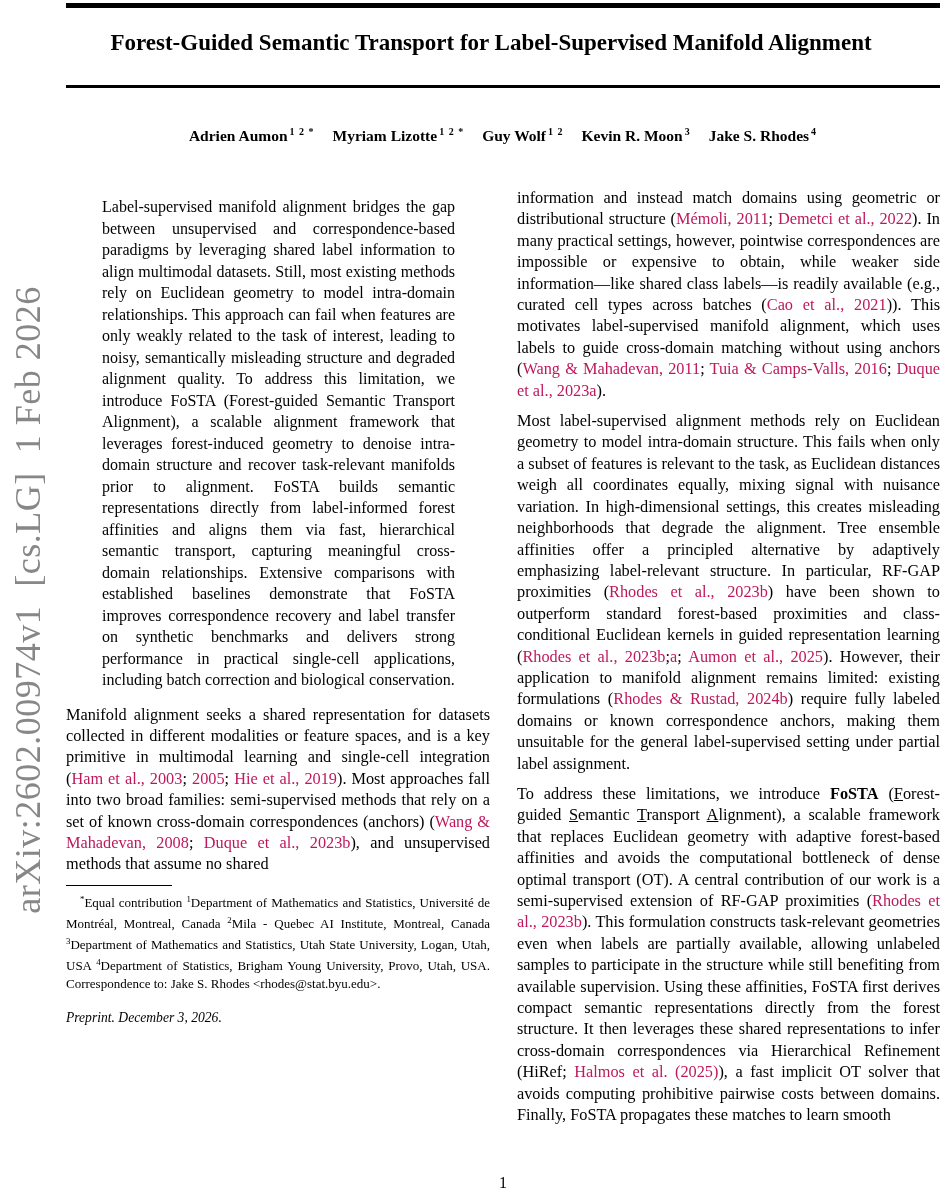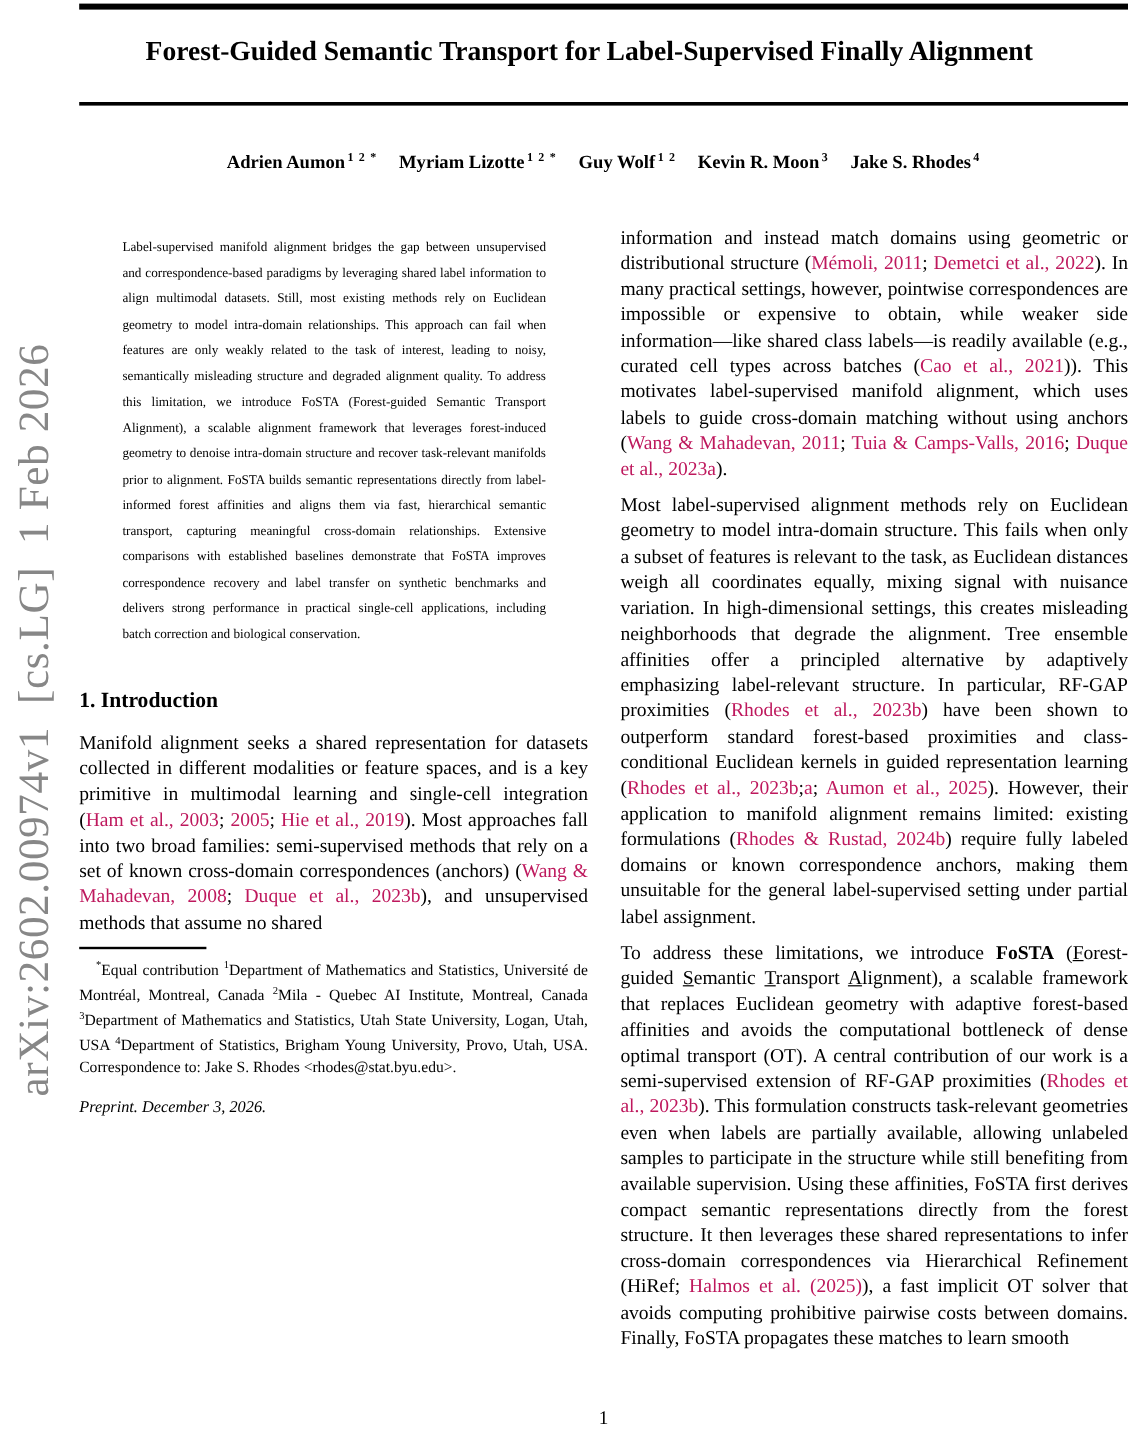--- a/index.html
+++ b/index.html
@@ -41,21 +41,21 @@
   .col-left  { left: 66px;  width: 424px; }
   .col-right { left: 517px; width: 423px; }
   .abstract-head {
     width: 353px; margin-left: 36px;
     text-align: center;
     font-size: 17.5px; font-weight: bold; line-height: 22px;
   }
   .abstract-body {
     width: 353px; margin: 9px 0 0 36px;
     text-align: justify;
-    font-size: 11px; line-height: 21.5px;
+    font-size: 16px; line-height: 21.5px;
   }
   .section-head {
     margin-top: 31px;
     font-size: 18px; font-weight: bold; line-height: 24px;
   }
   .body-par {
     text-align: justify;
     font-size: 16.3px; line-height: 21.4px;
   }
   .col-left .body-par { margin-top: 13px; }
@@ -94,29 +94,28 @@
 </style>
 </head>
 <body>
 
 <div class="page">
 
   <div class="arxiv-stamp">arXiv:2602.00974v1  [cs.LG]  1 Feb 2026</div>
 
   <div class="rule-top"></div>
 
-  <h1 class="paper-title">Forest-Guided Semantic Transport for Label-Supervised Finally Alignment</h1>
+  <h1 class="paper-title">Forest-Guided Semantic Transport for Label-Supervised Manifold Alignment</h1>
 
   <div class="rule-under-title"></div>
 
   <div class="authors"><span class="author"><span class="author-name">Adrien Aumon</span><span class="author-sup">1 2 *</span></span><span class="author"><span class="author-name">Myriam Lizotte</span><span class="author-sup">1 2 *</span></span><span class="author"><span class="author-name">Guy Wolf</span><span class="author-sup">1 2</span></span><span class="author"><span class="author-name">Kevin R. Moon</span><span class="author-sup">3</span></span><span class="author"><span class="author-name">Jake S. Rhodes</span><span class="author-sup">4</span></span></div>
 
   <div class="col col-left">
     <div class="abstract-body">Label-supervised manifold alignment bridges the gap between unsupervised and correspondence-based paradigms by leveraging shared label information to align multimodal datasets. Still, most existing methods rely on Euclidean geometry to model intra-domain relationships. This approach can fail when features are only weakly related to the task of interest, leading to noisy, semantically misleading structure and degraded alignment quality. To address this limitation, we introduce FoSTA (Forest-guided Semantic Transport Alignment), a scalable alignment framework that leverages forest-induced geometry to denoise intra-domain structure and recover task-relevant manifolds prior to alignment. FoSTA builds semantic representations directly from label-informed forest affinities and aligns them via fast, hierarchical semantic transport, capturing meaningful cross-domain relationships. Extensive comparisons with established baselines demonstrate that FoSTA improves correspondence recovery and label transfer on synthetic benchmarks and delivers strong performance in practical single-cell applications, including batch correction and biological conservation.</div>
-    <div class="section-head">1. Introduction</div>
     <div class="body-par"><span>Manifold alignment seeks a shared representation for datasets collected in different modalities or feature spaces, and is a key primitive in multimodal learning and single-cell integration (</span><span class="seg-link">Ham et al., 2003</span><span>; </span><span class="seg-link">2005</span><span>; </span><span class="seg-link">Hie et al., 2019</span><span>). Most approaches fall into two broad families: </span><span class="seg-italic">semi-supervised</span><span> methods that rely on a set of known cross-domain correspondences (anchors) (</span><span class="seg-link">Wang &amp; Mahadevan, 2008</span><span>; </span><span class="seg-link">Duque et al., 2023b</span><span>), and </span><span class="seg-italic">unsupervised</span><span> methods that assume no shared</span></div>
     <div class="footnote-rule"></div>
     <div class="footnote"><span class="seg-sup">*</span><span>Equal contribution </span><span class="seg-sup">1</span><span>Department of Mathematics and Statistics, Université de Montréal, Montreal, Canada </span><span class="seg-sup">2</span><span>Mila - Quebec AI Institute, Montreal, Canada </span><span class="seg-sup">3</span><span>Department of Mathematics and Statistics, Utah State University, Logan, Utah, USA </span><span class="seg-sup">4</span><span>Department of Statistics, Brigham Young University, Provo, Utah, USA. Correspondence to: Jake S. Rhodes &lt;rhodes@stat.byu.edu&gt;.</span></div>
     <div class="preprint">Preprint. December 3, 2026.</div>
   </div>
 
   <div class="col col-right">
     <div class="body-par"><span>information and instead match domains using geometric or distributional structure (</span><span class="seg-link">Mémoli, 2011</span><span>; </span><span class="seg-link">Demetci et al., 2022</span><span>). In many practical settings, however, pointwise correspondences are impossible or expensive to obtain, while weaker side information—like shared class labels—is readily available (e.g., curated cell types across batches (</span><span class="seg-link">Cao et al., 2021</span><span>)). This motivates </span><span class="seg-italic">label-supervised</span><span> manifold alignment, which uses labels to guide cross-domain matching without using anchors (</span><span class="seg-link">Wang &amp; Mahadevan, 2011</span><span>; </span><span class="seg-link">Tuia &amp; Camps-Valls, 2016</span><span>; </span><span class="seg-link">Duque et al., 2023a</span><span>).</span></div>
     <div class="body-par"><span>Most label-supervised alignment methods rely on Euclidean geometry to model intra-domain structure. This fails when only a subset of features is relevant to the task, as Euclidean distances weigh all coordinates equally, mixing signal with nuisance variation. In high-dimensional settings, this creates misleading neighborhoods that degrade the alignment. Tree ensemble affinities offer a principled alternative by adaptively emphasizing label-relevant structure. In particular, RF-GAP proximities (</span><span class="seg-link">Rhodes et al., 2023b</span><span>) have been shown to outperform standard forest-based proximities and class-conditional Euclidean kernels in guided representation learning (</span><span class="seg-link">Rhodes et al., 2023b</span><span>;</span><span class="seg-link">a</span><span>; </span><span class="seg-link">Aumon et al., 2025</span><span>). However, their application to manifold alignment remains limited: existing formulations (</span><span class="seg-link">Rhodes &amp; Rustad, 2024b</span><span>) require fully labeled domains or known correspondence anchors, making them unsuitable for the general label-supervised setting under partial label assignment.</span></div>
     <div class="body-par"><span>To address these limitations, we introduce </span><span class="seg-bold">FoSTA</span><span> (</span><span class="seg-u">F</span><span>orest-guided </span><span class="seg-u">S</span><span>emantic </span><span class="seg-u">T</span><span>ransport </span><span class="seg-u">A</span><span>lignment), a scalable framework that replaces Euclidean geometry with adaptive forest-based affinities and avoids the computational bottleneck of dense optimal transport (OT). A central contribution of our work is a semi-supervised extension of RF-GAP proximities (</span><span class="seg-link">Rhodes et al., 2023b</span><span>). This formulation constructs task-relevant geometries even when labels are partially available, allowing unlabeled samples to participate in the structure while still benefiting from available supervision. Using these affinities, FoSTA first derives compact semantic representations directly from the forest structure. It then leverages these shared representations to infer cross-domain correspondences via Hierarchical Refinement (HiRef; </span><span class="seg-link">Halmos et al. (2025)</span><span>), a fast implicit OT solver that avoids computing prohibitive pairwise costs between domains. Finally, FoSTA propagates these matches to learn smooth</span></div>

